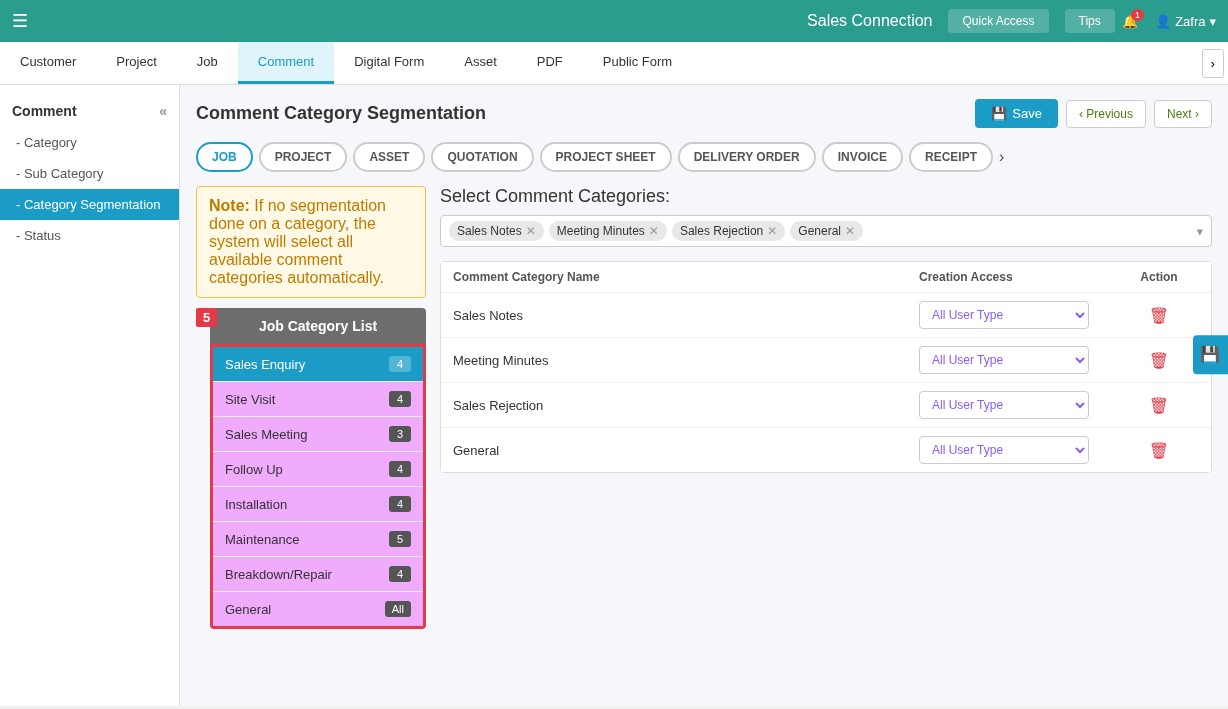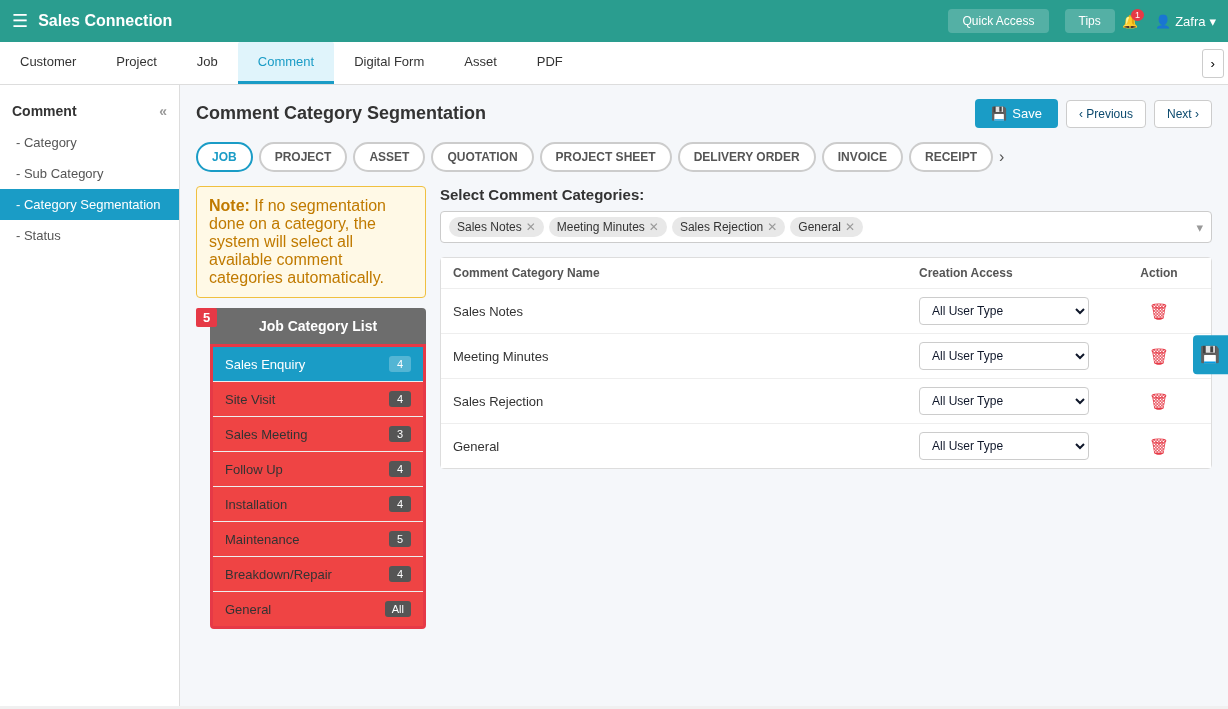--- a/index.html
+++ b/index.html
@@ -8,21 +8,21 @@
     
     .top-nav {
       background: #2a9d8f;
       display: flex;
       align-items: center;
       padding: 0 12px;
       height: 42px;
       color: white;
     }
     .top-nav .menu-icon { font-size: 18px; margin-right: 10px; cursor: pointer; }
-    .top-nav .brand { font-size: 16px; font-weight: bold; flex: 1; }
+    .top-nav .brand { font-size: 16px; font-weight: normal; flex: 1; text-align: right; }
     .top-nav .nav-btn {
       background: rgba(255,255,255,0.2);
       border: none;
       color: white;
       padding: 5px 14px;
       border-radius: 4px;
       cursor: pointer;
       margin-left: 16px;
       font-size: 12px;
     }
@@ -149,21 +149,21 @@
       gap: 5px;
       font-size: 13px;
     }
     .btn-nav {
       background: white;
       border: 1px solid #ccc;
       padding: 6px 12px;
       border-radius: 4px;
       cursor: pointer;
       font-size: 12px;
-      color: #0c4a6e;
+      color: #4d7c0f;
     }
 
     
     .segment-tabs {
       display: flex;
       align-items: center;
       gap: 6px;
       margin-bottom: 14px;
       flex-wrap: wrap;
     }
@@ -222,21 +222,21 @@
     }
     .category-list {
       border: 3px solid #e63946;
       border-radius: 0 0 4px 4px;
     }
     .category-item {
       display: flex;
       justify-content: space-between;
       align-items: center;
       padding: 9px 12px;
-      background: #ef4444;
+      background: #f0abfc;
       cursor: pointer;
       border-bottom: 1px solid #eee;
       font-size: 13px;
       color: #333;
     }
     .category-item:last-child { border-bottom: none; }
     .category-item.active {
       background: #1a9cc6;
       color: white;
     }
@@ -264,22 +264,22 @@
     .category-list-wrapper {
       position: relative;
       margin-left: 14px;
     }
 
     
     .right-panel {
       flex: 1;
     }
     .select-label {
-      font-size: 15px;
-      font-weight: 700;
+      font-size: 18px;
+      font-weight: 400;
       color: #333;
       margin-bottom: 8px;
     }
     .tag-select {
       display: flex;
       align-items: center;
       border: 1px solid #ccc;
       border-radius: 4px;
       background: white;
       padding: 5px 8px;
@@ -335,21 +335,21 @@
     .table-row .col-access { width: 200px; }
     .table-row .col-action { width: 80px; text-align: center; }
 
     .access-select {
       border: 1px solid #ccc;
       border-radius: 4px;
       padding: 5px 8px;
       font-size: 12px;
       width: 170px;
       background: white;
-      color: #0f172a;
+      color: #8b5cf6;
       cursor: pointer;
     }
     .delete-btn {
       background: none;
       border: none;
       color: #e63946;
       cursor: pointer;
       font-size: 16px;
     }
 
@@ -389,20 +389,21 @@
 </div>
 
 <div class="tab-bar">
   <div class="tab">Customer</div>
   <div class="tab">Project</div>
   <div class="tab">Job</div>
   <div class="tab active">Comment</div>
   <div class="tab">Digital Form</div>
   <div class="tab">Asset</div>
   <div class="tab">PDF</div>
+  <div class="tab">Public Form</div>
   <button class="tab-next-btn">›</button>
 </div>
 
 <div class="main-layout">
 
   <div class="sidebar">
     <div class="sidebar-header">
       <span>Comment</span>
       <span style="cursor:pointer;color:#999;">«</span>
     </div>

